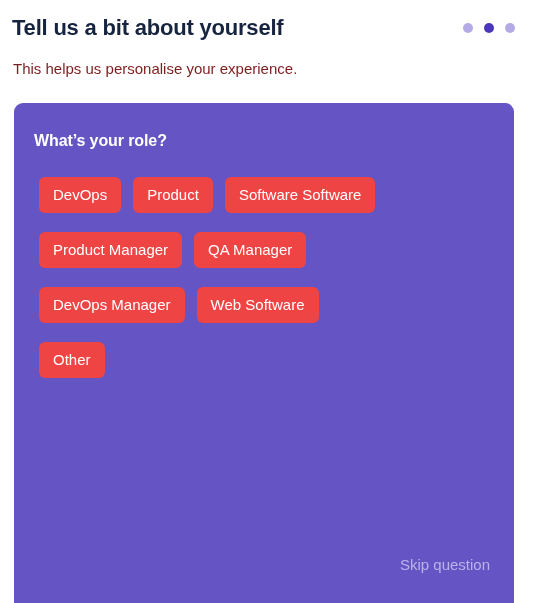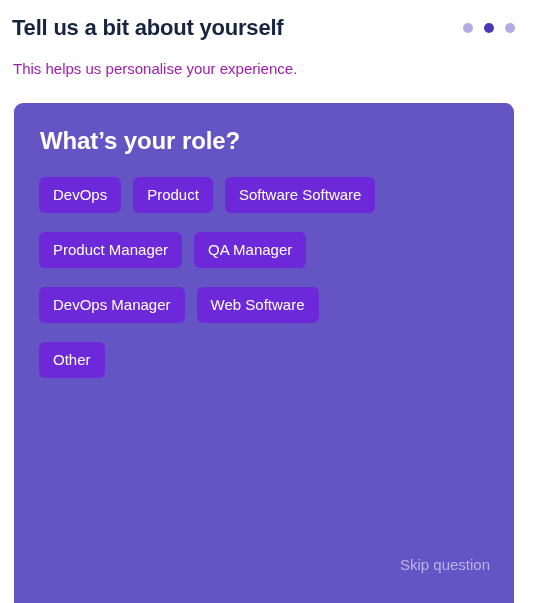--- a/index.html
+++ b/index.html
@@ -36,21 +36,21 @@
     line-height: 30px;
     white-space: nowrap;
   }
   .page-subtitle {
     position: absolute;
     left: 13px;
     top: 58px;
     margin: 0;
     font-size: 15px;
     font-weight: normal;
-    color: #a21caf;
+    color: #7f1d1d;
     line-height: 22px;
     white-space: nowrap;
   }
 
   
   .step-dots {
     position: absolute;
     right: 24px;
     top: 23px;
     display: flex;
@@ -76,24 +76,24 @@
     width: 500px;
     height: 510px;
     background: #6454c4;
     border-radius: 9px 9px 0 0;
     box-sizing: border-box;
     padding: 0;
     overflow: hidden;
   }
   .card-question {
     position: absolute;
-    left: 26px;
+    left: 20px;
     top: 25px;
     margin: 0;
-    font-size: 24px;
+    font-size: 16px;
     font-weight: bold;
     letter-spacing: -0.1px;
     color: #ffffff;
     line-height: 26px;
     white-space: nowrap;
   }
 
   .chip-rows {
     position: absolute;
     left: 25px;
@@ -103,21 +103,21 @@
   .chip-row {
     display: flex;
     align-items: flex-start;
     gap: 12px;
     margin-bottom: 19px;
   }
   .chip-row:last-child {
     margin-bottom: 0;
   }
   .chip {
-    background: #6d28d9;
+    background: #ef4444;
     color: #ffffff;
     border: none;
     border-radius: 6px;
     font-family: "Liberation Sans", sans-serif;
     font-size: 15px;
     line-height: 18px;
     padding: 9px 14px 9px 14px;
     height: 36px;
     box-sizing: border-box;
     cursor: pointer;

